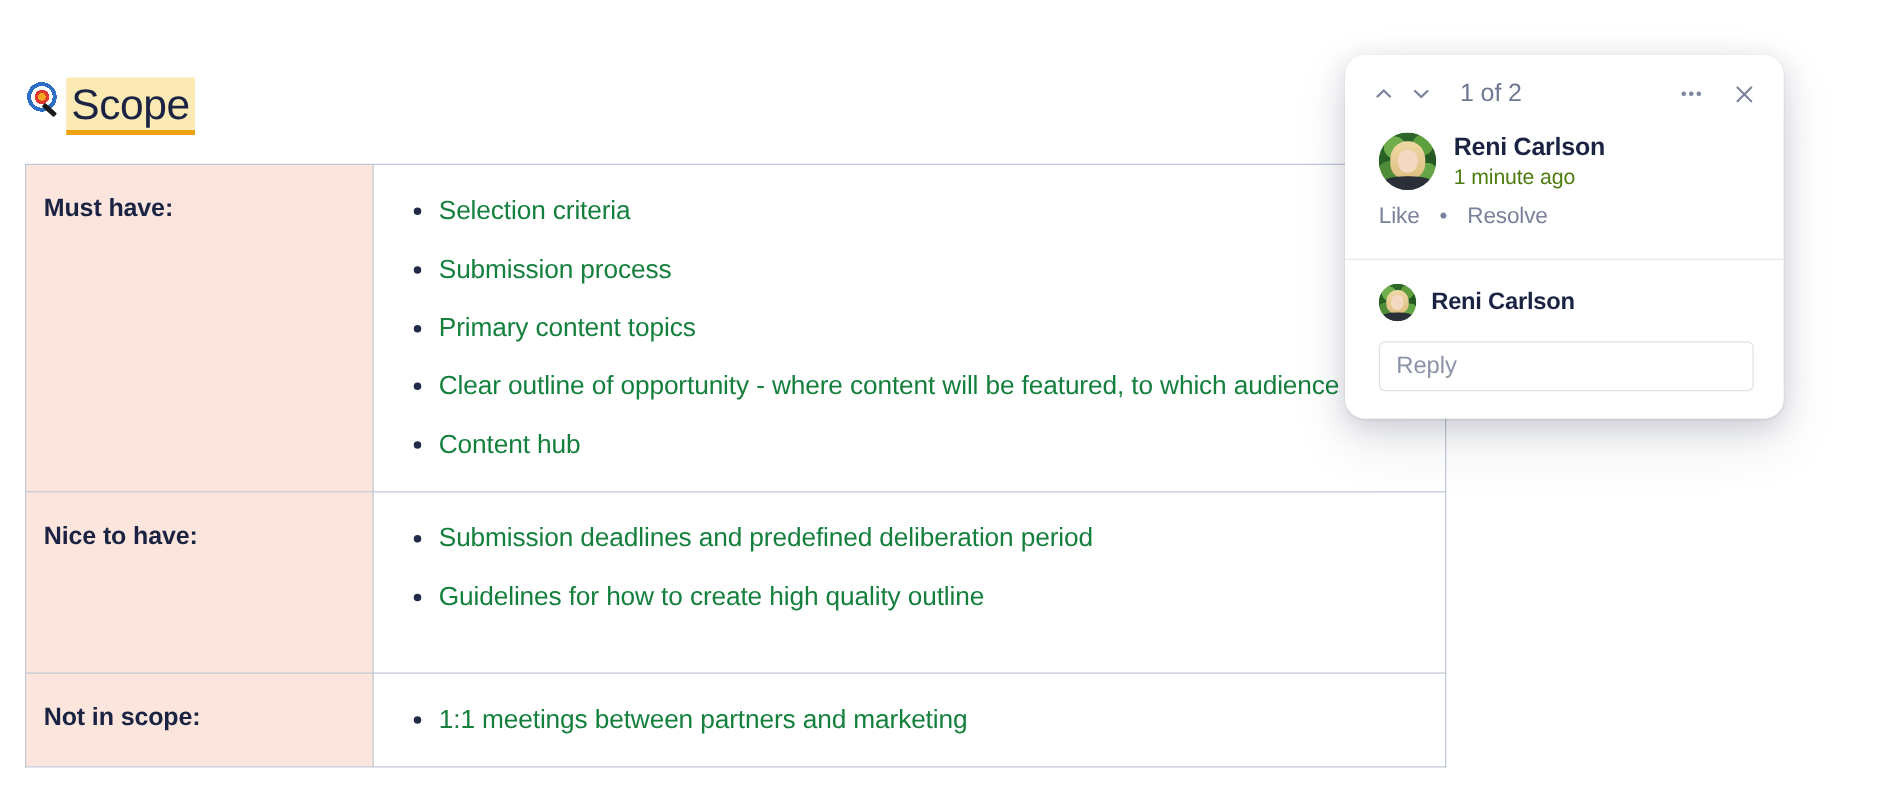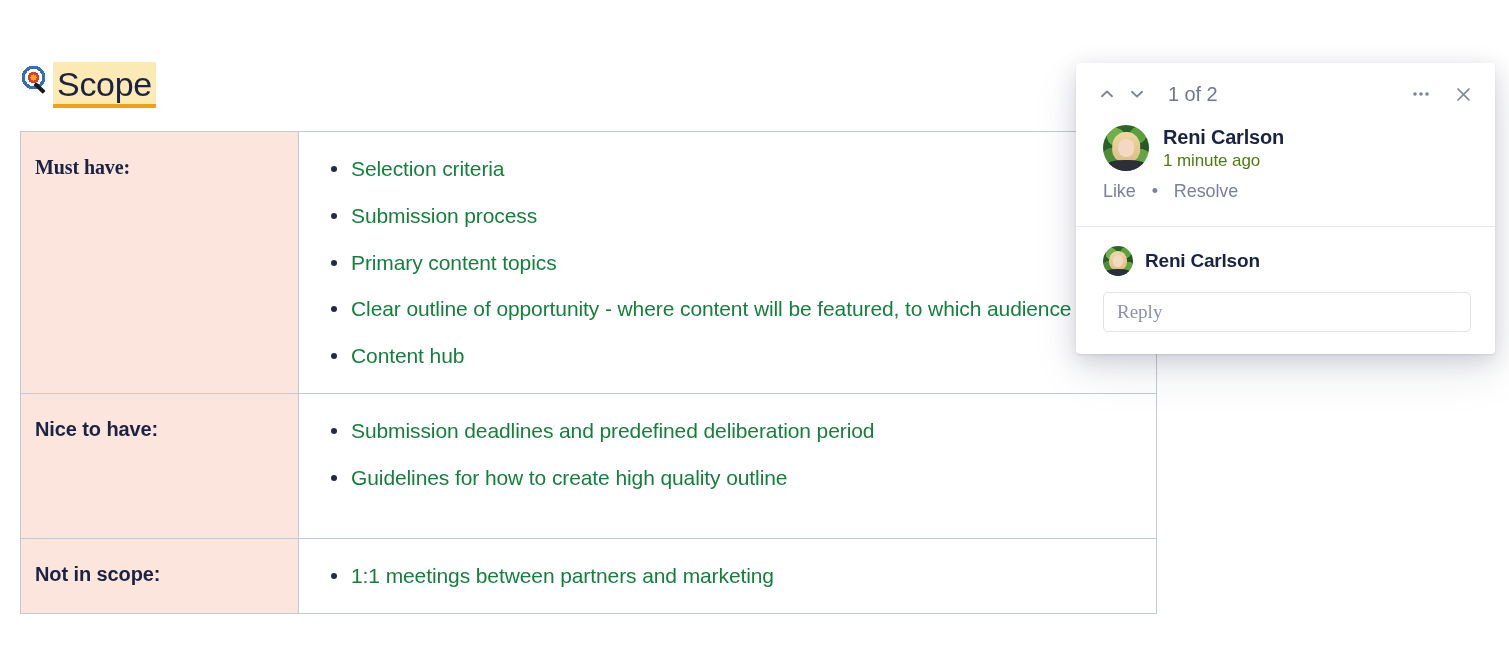--- a/index.html
+++ b/index.html
@@ -120,32 +120,32 @@
   .list-cell li::before {
     content: "";
     position: absolute;
     left: 2px;
     top: 12px;
     width: 6px;
     height: 6px;
     border-radius: 50%;
     background: #212b47;
   }
-  .row-must .label-cell { height: 260px; font-family: Liberation Serif, serif; }
+  .row-must .label-cell { height: 260px; }
   .row-nice .label-cell { height: 145px; }
   .row-not  .label-cell { height: 69px; }
 
   
   .comment-panel {
     position: absolute;
     left: 1076px;
-    top: 63px;
-    width: 419px;
+    top: 44px;
+    width: 351px;
     background: #ffffff;
-    border-radius: 4px;
+    border-radius: 16px;
     box-shadow: 0 1px 2px rgba(30,40,70,0.10),
                 0 6px 22px rgba(30,40,70,0.16),
                 0 18px 46px rgba(30,40,70,0.10);
     overflow: hidden;
   }
   .panel-header {
     display: flex;
     align-items: center;
     height: 62px;
     padding: 0 17px 0 16px;
@@ -293,21 +293,21 @@
     font-weight: bold;
     color: #1b2343;
     letter-spacing: -0.2px;
   }
   .reply-input {
     width: 100%;
     height: 40px;
     border: 1px solid #dfe2e9;
     border-radius: 5px;
     padding: 0 13px;
-    font-family: Liberation Serif, serif;
+    font-family: Liberation Sans, sans-serif;
     font-size: 19px;
     color: #a21caf;
     background: #ffffff;
     outline: none;
   }
   .reply-input::placeholder { color: #8b93a6; }
 </style>
 </head>
 <body>
 

